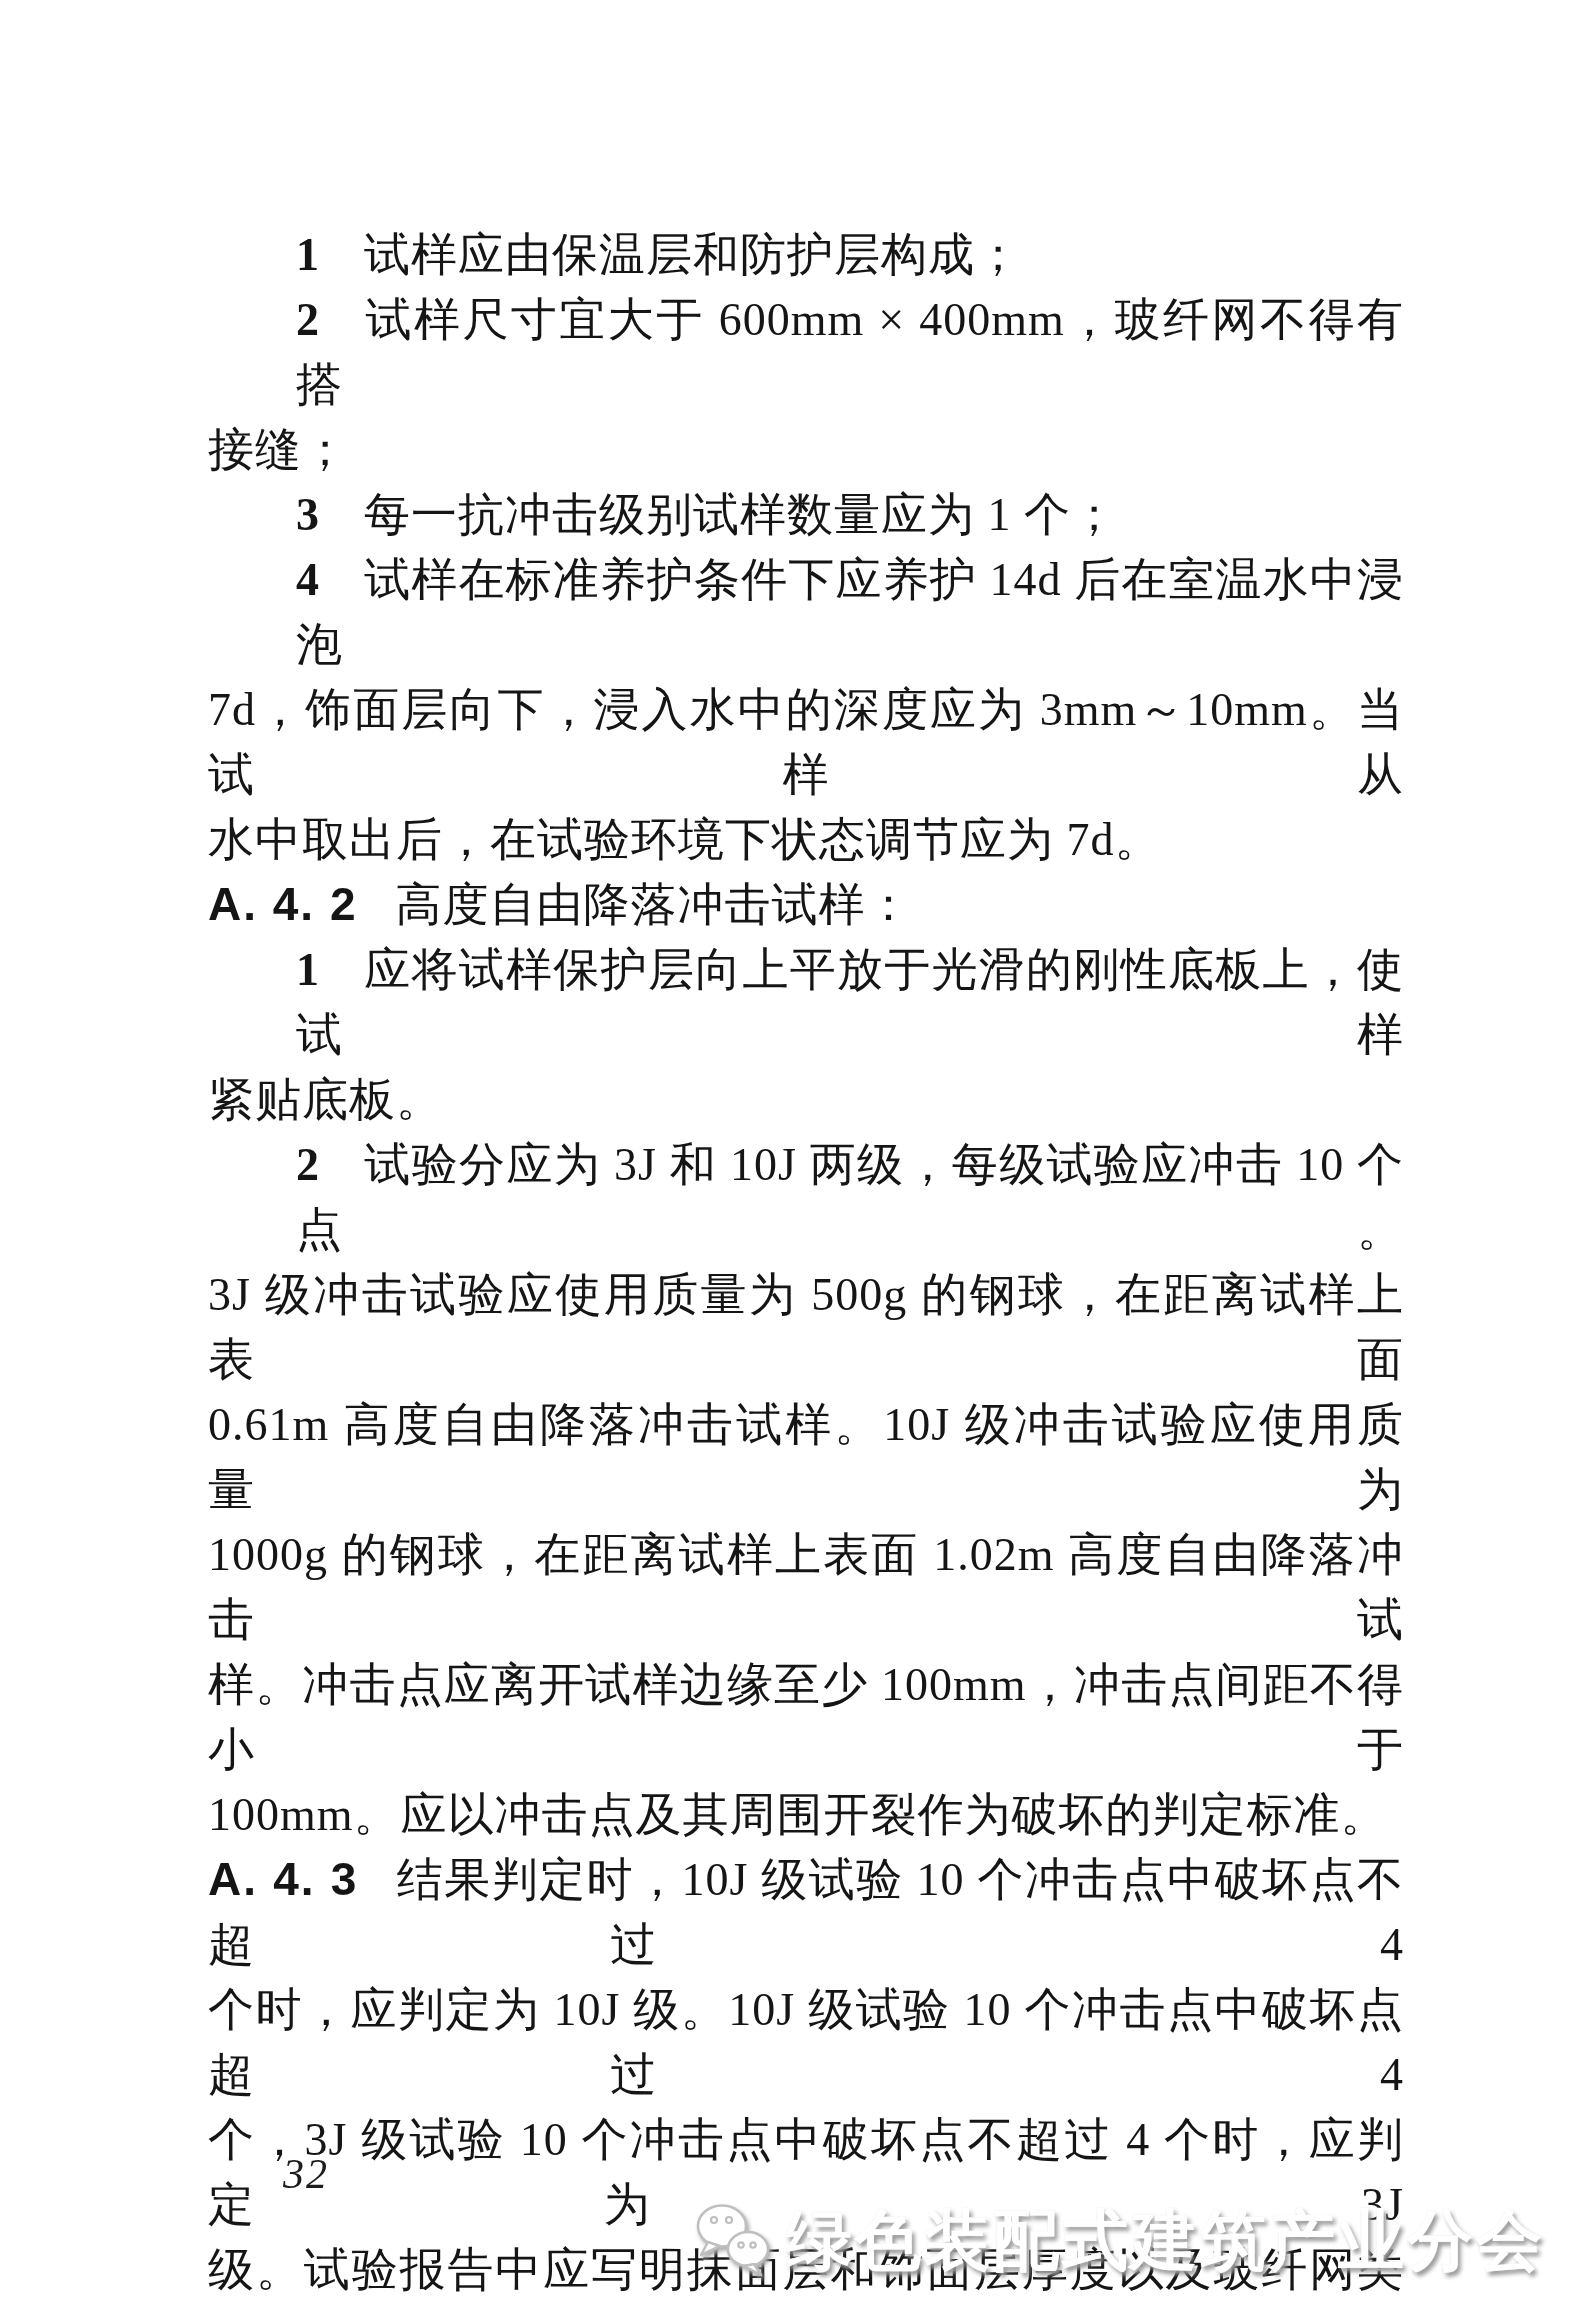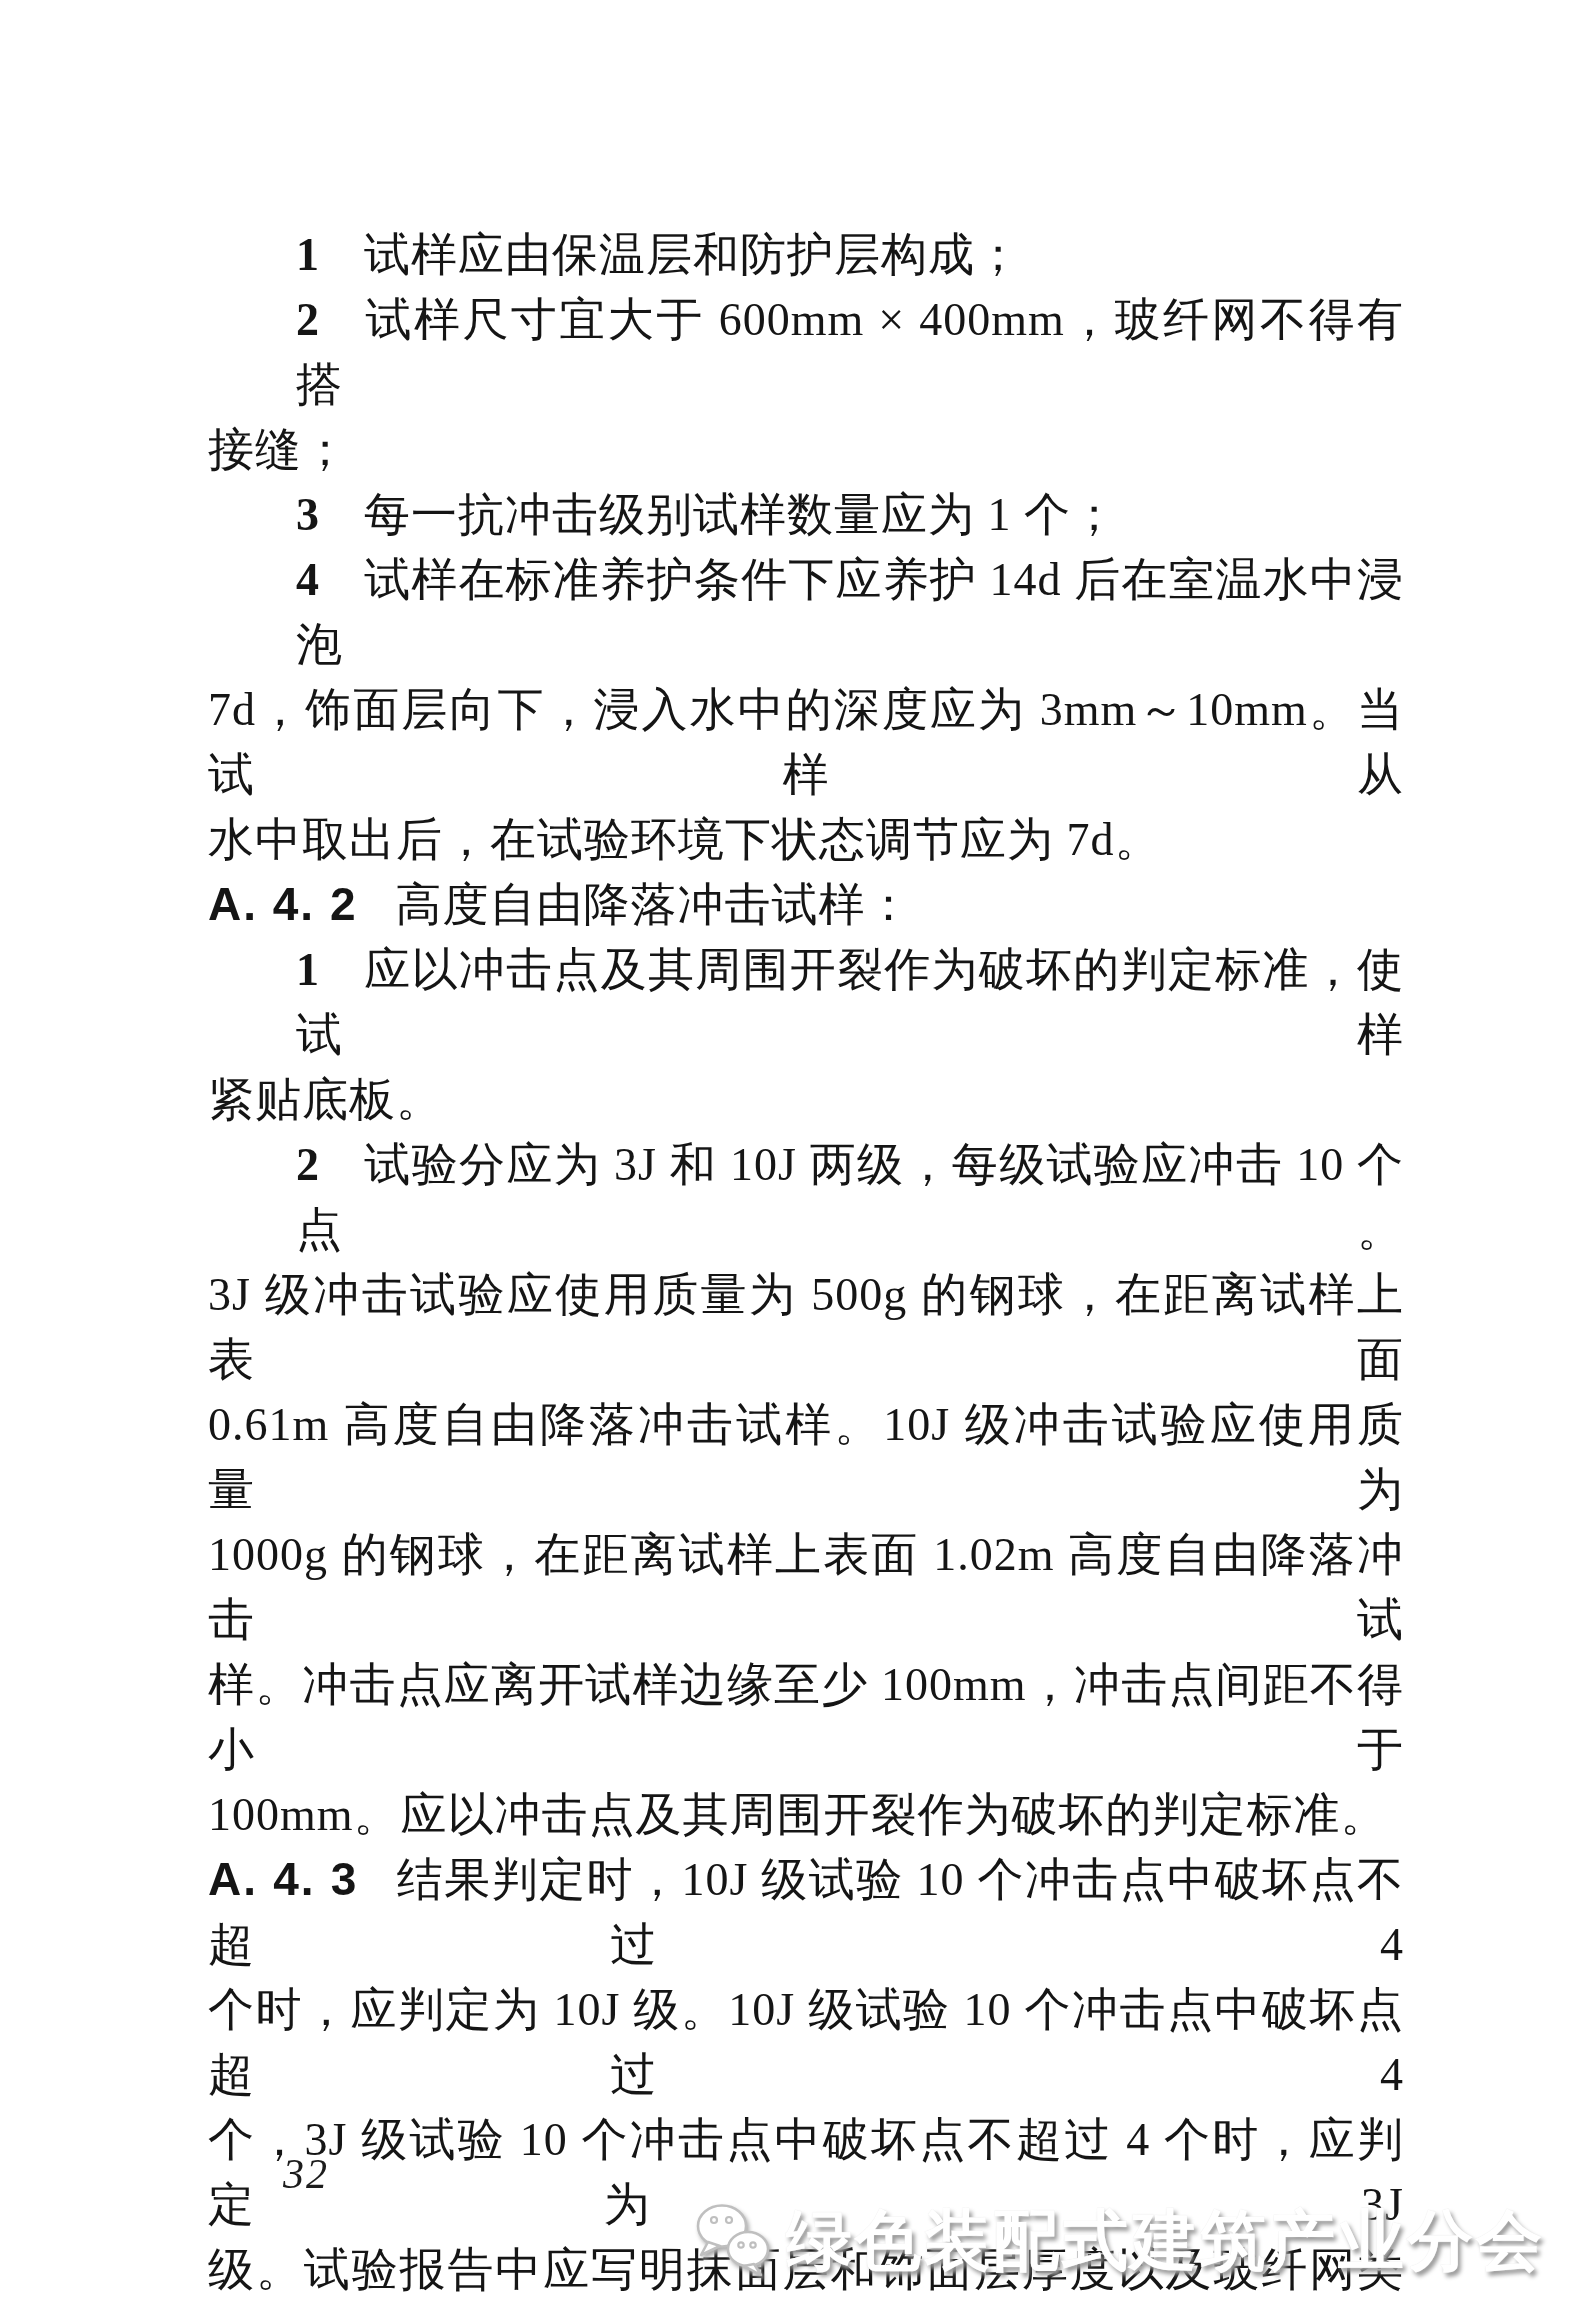--- a/index.html
+++ b/index.html
@@ -69,21 +69,21 @@
 
   <div class="content">
       <div class="line item"><span class="num">1</span><span class="numgap"></span><span>试样应由保温层和防护层构成；</span></div>
       <div class="line item just"><span class="num">2</span><span class="numgap"></span><span>试样尺寸宜大于 600mm × 400mm，玻纤网不得有搭</span></div>
       <div class="line cont">接缝；</div>
       <div class="line item"><span class="num">3</span><span class="numgap"></span><span>每一抗冲击级别试样数量应为 1 个；</span></div>
       <div class="line item just"><span class="num">4</span><span class="numgap"></span><span>试样在标准养护条件下应养护 14d 后在室温水中浸泡</span></div>
       <div class="line cont just">7d，饰面层向下，浸入水中的深度应为 3mm～10mm。当试样从</div>
       <div class="line cont">水中取出后，在试验环境下状态调节应为 7d。</div>
       <div class="line clause"><span class="clabel">A. 4. 2</span><span class="clgap"></span><span>高度自由降落冲击试样：</span></div>
-      <div class="line item just"><span class="num">1</span><span class="numgap"></span><span>应以冲击点及其周围开裂作为破坏的判定标准，使试样</span></div>
+      <div class="line item just"><span class="num">1</span><span class="numgap"></span><span>应将试样保护层向上平放于光滑的刚性底板上，使试样</span></div>
       <div class="line cont">紧贴底板。</div>
       <div class="line item just"><span class="num">2</span><span class="numgap"></span><span>试验分应为 3J 和 10J 两级，每级试验应冲击 10 个点。</span></div>
       <div class="line cont just">3J 级冲击试验应使用质量为 500g 的钢球，在距离试样上表面</div>
       <div class="line cont just">0.61m 高度自由降落冲击试样。10J 级冲击试验应使用质量为</div>
       <div class="line cont just">1000g 的钢球，在距离试样上表面 1.02m 高度自由降落冲击试</div>
       <div class="line cont just">样。冲击点应离开试样边缘至少 100mm，冲击点间距不得小于</div>
       <div class="line cont">100mm。应以冲击点及其周围开裂作为破坏的判定标准。</div>
       <div class="line clause just"><span class="clabel">A. 4. 3</span><span class="clgap"></span><span>结果判定时，10J 级试验 10 个冲击点中破坏点不超过 4</span></div>
       <div class="line cont just">个时，应判定为 10J 级。10J 级试验 10 个冲击点中破坏点超过 4</div>
       <div class="line cont just">个，3J 级试验 10 个冲击点中破坏点不超过 4 个时，应判定为 3J</div>

